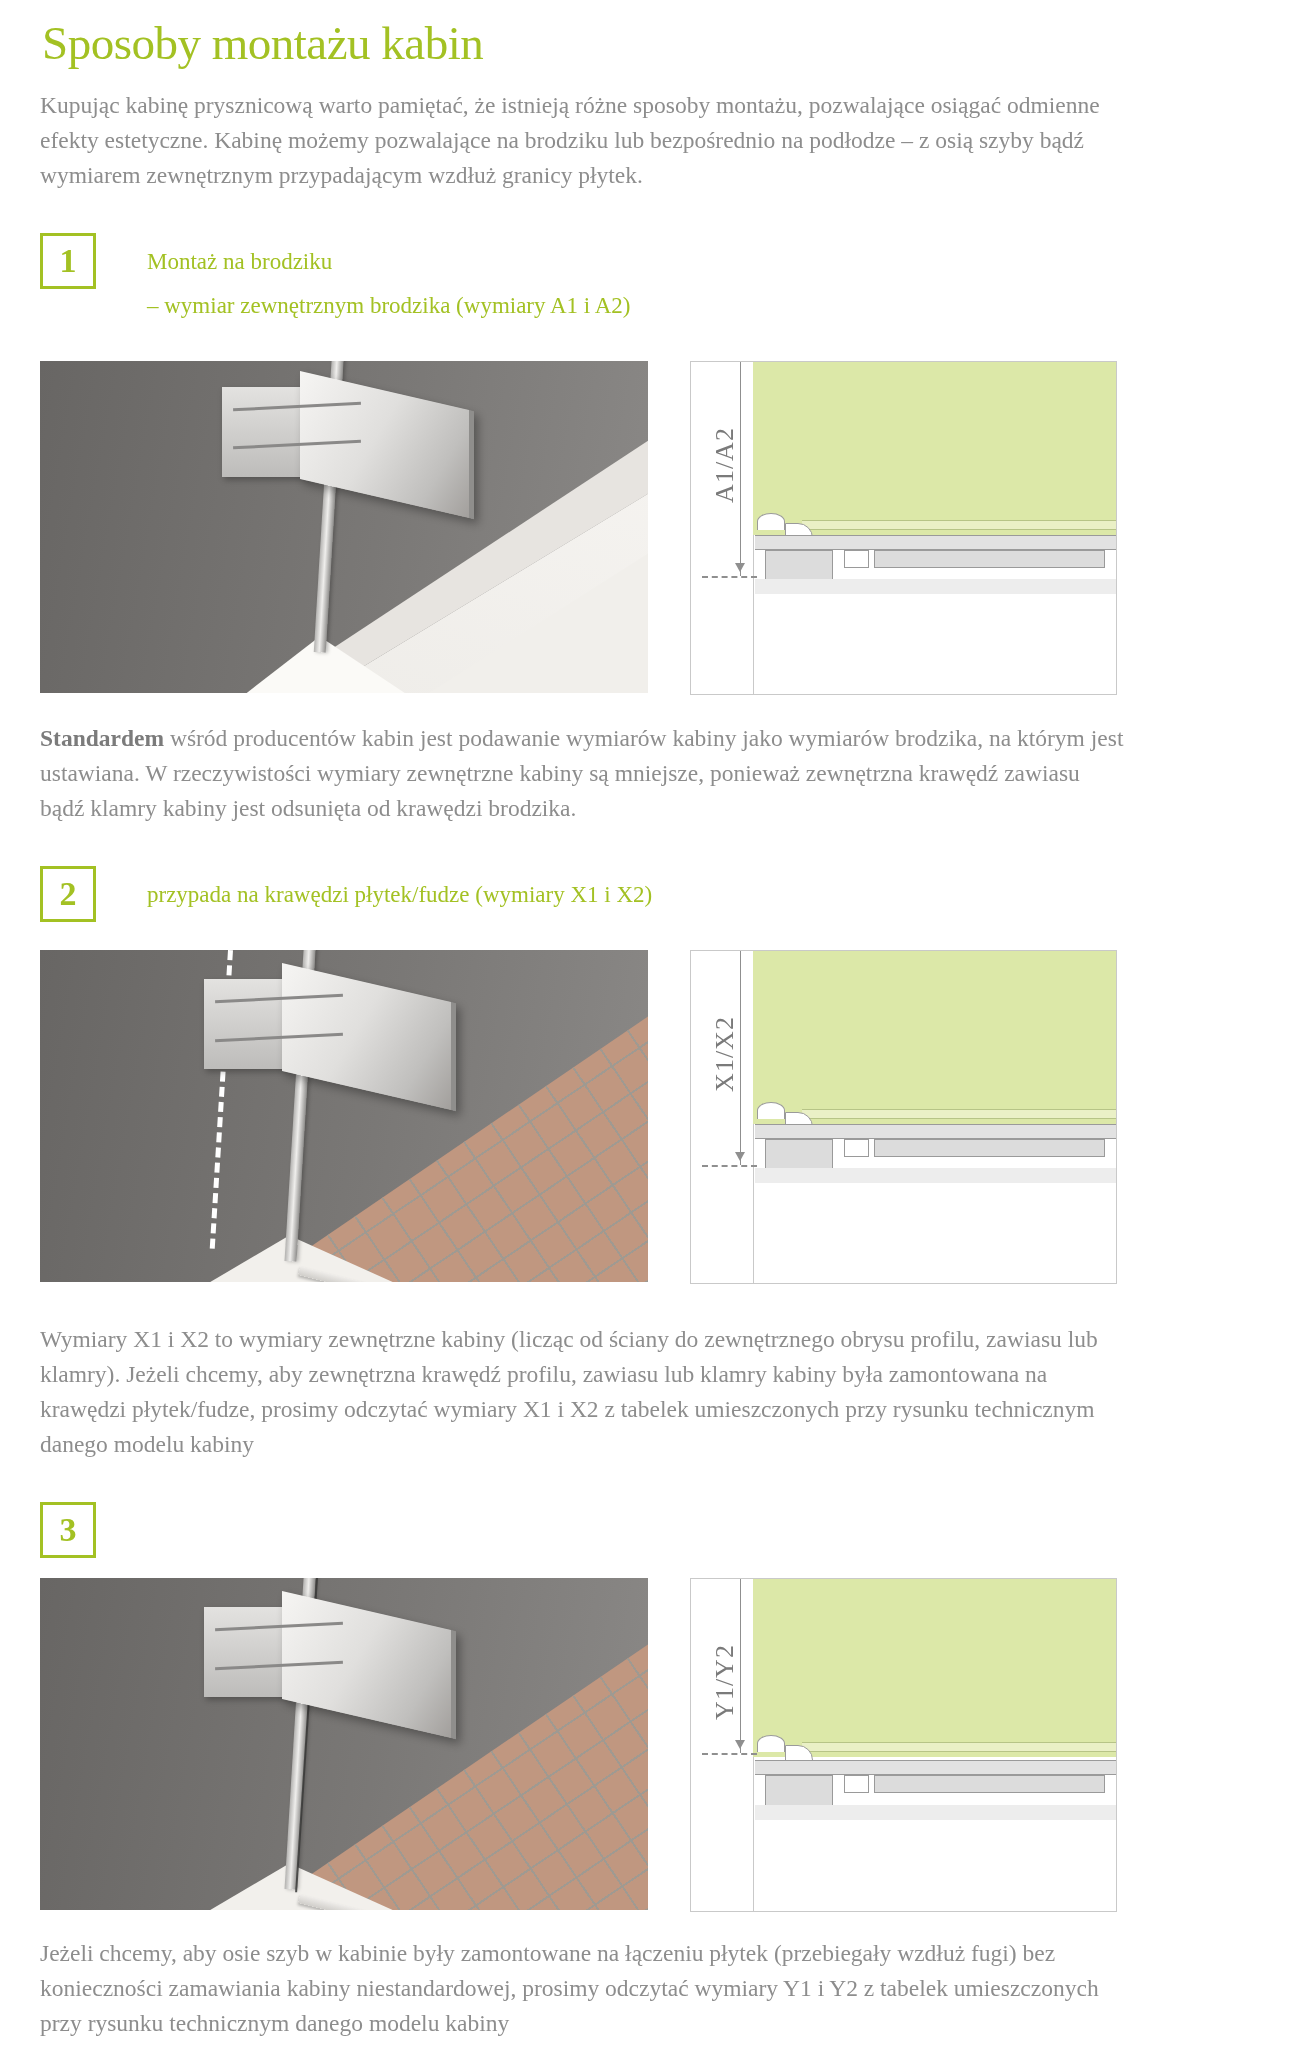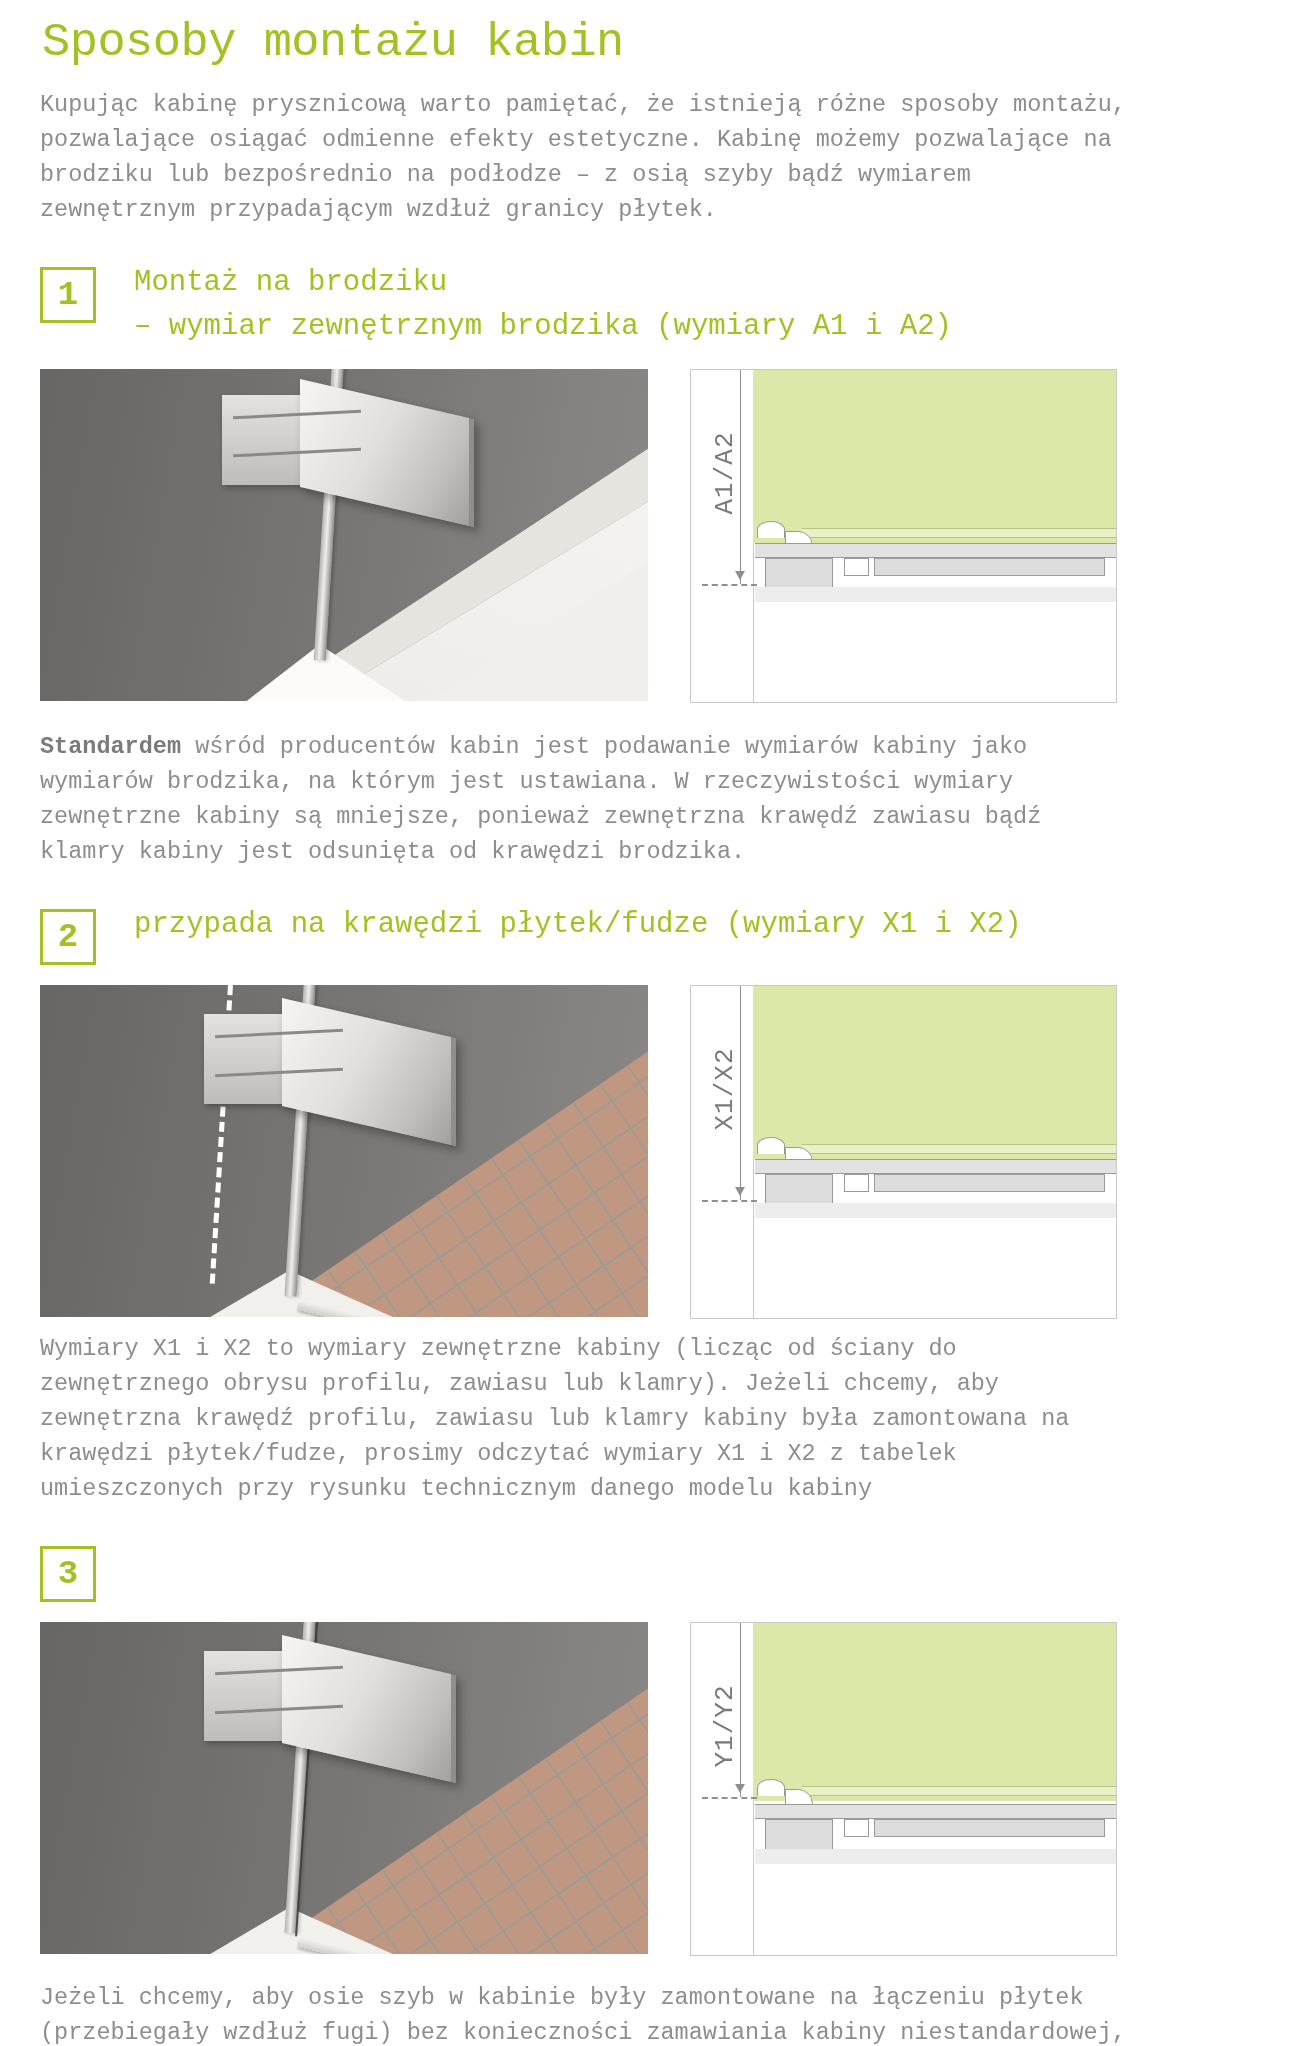--- a/index.html
+++ b/index.html
@@ -1,33 +1,33 @@
 <!DOCTYPE html>
 <html><head>
 <meta charset="utf-8">
 <style>
   html,body{margin:0;padding:0;background:#fff;}
   .page{position:relative;width:1166px;height:2046px;overflow:hidden;background:#fff;
-        font-family:Liberation Mono, monospace;}
+        font-family:Liberation Serif, serif;}
   .content{padding:16px 40px 0 40px;}
 
   
   .title{margin:0 0 18px 2px;font-size:47px;font-weight:300;letter-spacing:-0.5px;color:#a3c123;}
   .para{margin:0;font-size:23.5px;line-height:35px;color:#8d8d8d;max-width:1222px;}
   .para b{color:#7b7b7b;font-weight:bold;text-align:right;}
   .p-std{margin-top:26px;}
-  .p-x{margin-top:12px;}
+  .p-x{margin-top:38px;}
   .p-y{margin-top:24px;}
 
   
   .sec-head{display:flex;gap:38px;margin-top:34px;align-items:flex-start;}
   .num-box{flex:0 0 auto;width:50px;height:50px;margin-top:6px;border:3px solid #a3c123;
            display:flex;align-items:center;justify-content:center;
            font-size:34px;font-weight:bold;color:#a3c123;background:#fff;}
-  .sec-title{margin:0;font-weight:400;color:#a3c123;font-size:29px;line-height:44px;}
+  .sec-title{margin:13px;font-weight:400;color:#a3c123;font-size:23px;line-height:44px;}
   .sec-title span{display:block;}
 
   
   .figures{display:flex;gap:42px;margin-top:20px;}
 
   
   .photo{position:relative;flex:0 0 auto;width:608px;height:332px;overflow:hidden;
          background:linear-gradient(100deg,#686664 0%,#7a7876 55%,#8b8987 100%);}
   .photo > div{position:absolute;}
 

